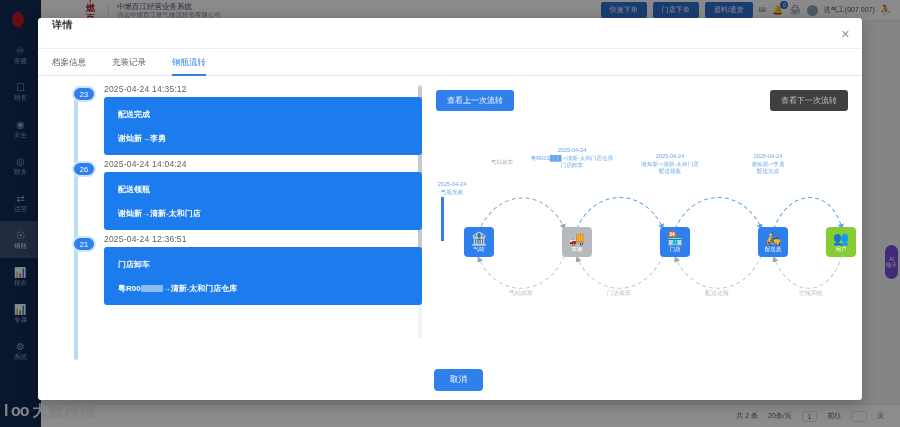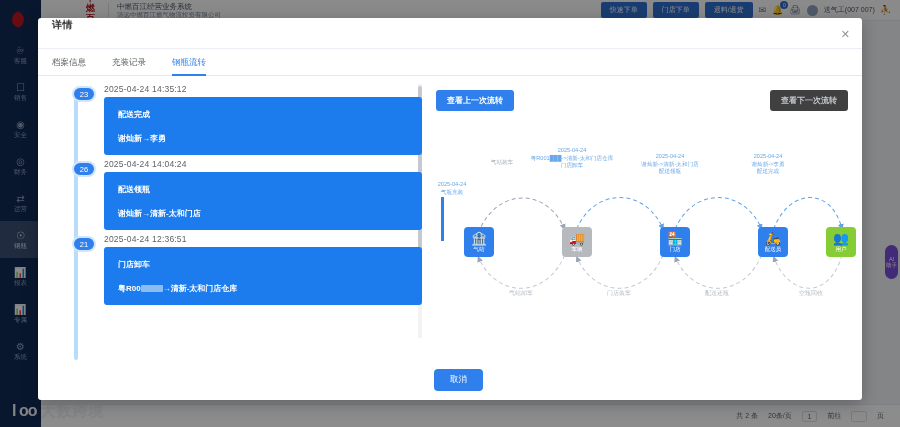--- a/index.html
+++ b/index.html
@@ -58,21 +58,21 @@
   .bg-content { position: absolute; left: 41px; top: 21px; right: 0; bottom: 0; background: #f0f2f5; }
   .footer-bar {
     position: absolute; left: 41px; bottom: 0; right: 0; height: 23px;
     background: #fff; border-top: 1px solid #e4e7ed; display: flex;
     align-items: center; justify-content: flex-end; gap: 10px; padding-right: 16px;
     font-size: 7px; color: #606266;
   }
   .pg-box { border: 1px solid #dcdfe6; border-radius: 2px; padding: 1px 5px; font-size: 6.5px; }
   .watermark {
     position: absolute; left: 0; bottom: 0; height: 32px; display: flex;
-    align-items: center; gap: 4px; padding-left: 12px; color: #eef1f6;
+    align-items: center; gap: 4px; padding-left: 4px; color: #eef1f6;
   }
   .wm-logo { font-size: 16px; font-weight: bold; letter-spacing: -1px; }
   .wm-txt { font-size: 15px; font-weight: bold; letter-spacing: 1px; }
   .side-tab {
     position: absolute; right: 2px; top: 245px; width: 13px; height: 34px;
     background: #7b4ddb; border-radius: 7px; color: #fff; font-size: 5.5px;
     display:flex; flex-direction:column; align-items:center; justify-content:center; line-height:6px;
   }
   .crumb-ghost { position:absolute; left: 852px; top: 140px; font-size: 7px; color:#9aa4b5; }
 
@@ -129,21 +129,21 @@
   .tl-scrollbar {
     position: absolute; right: 0; top: 2px; width: 4px; height: 180px;
     background: #c5c8ce; border-radius: 2px;
   }
   .tl-sb-track {
     position: absolute; right: 0; top: 0; bottom: 22px; width: 4px; background: #f2f3f5;
   }
 
   
   .flow-pane { flex: 1; position: relative; padding: 6px 14px 0 14px; }
-  .flow-btns { display: flex; justify-content: space-between; align-items: center; font-weight: bold; }
+  .flow-btns { display: flex; justify-content: space-between; align-items: center; }
   .btn-prev {
     background: #2f80ed; color: #fff; font-size: 8px; padding: 5px 11px; border-radius: 3px;
   }
   .btn-next {
     background: #404040; color: #c0c4cc; font-size: 8px; padding: 5px 11px; border-radius: 3px;
   }
   .flow-area { position: relative; height: 210px; margin-top: 18px; }
   .fnode {
     position: absolute; width: 30px; height: 30px; border-radius: 4px;
     display: flex; flex-direction: column; align-items: center; justify-content: center;

